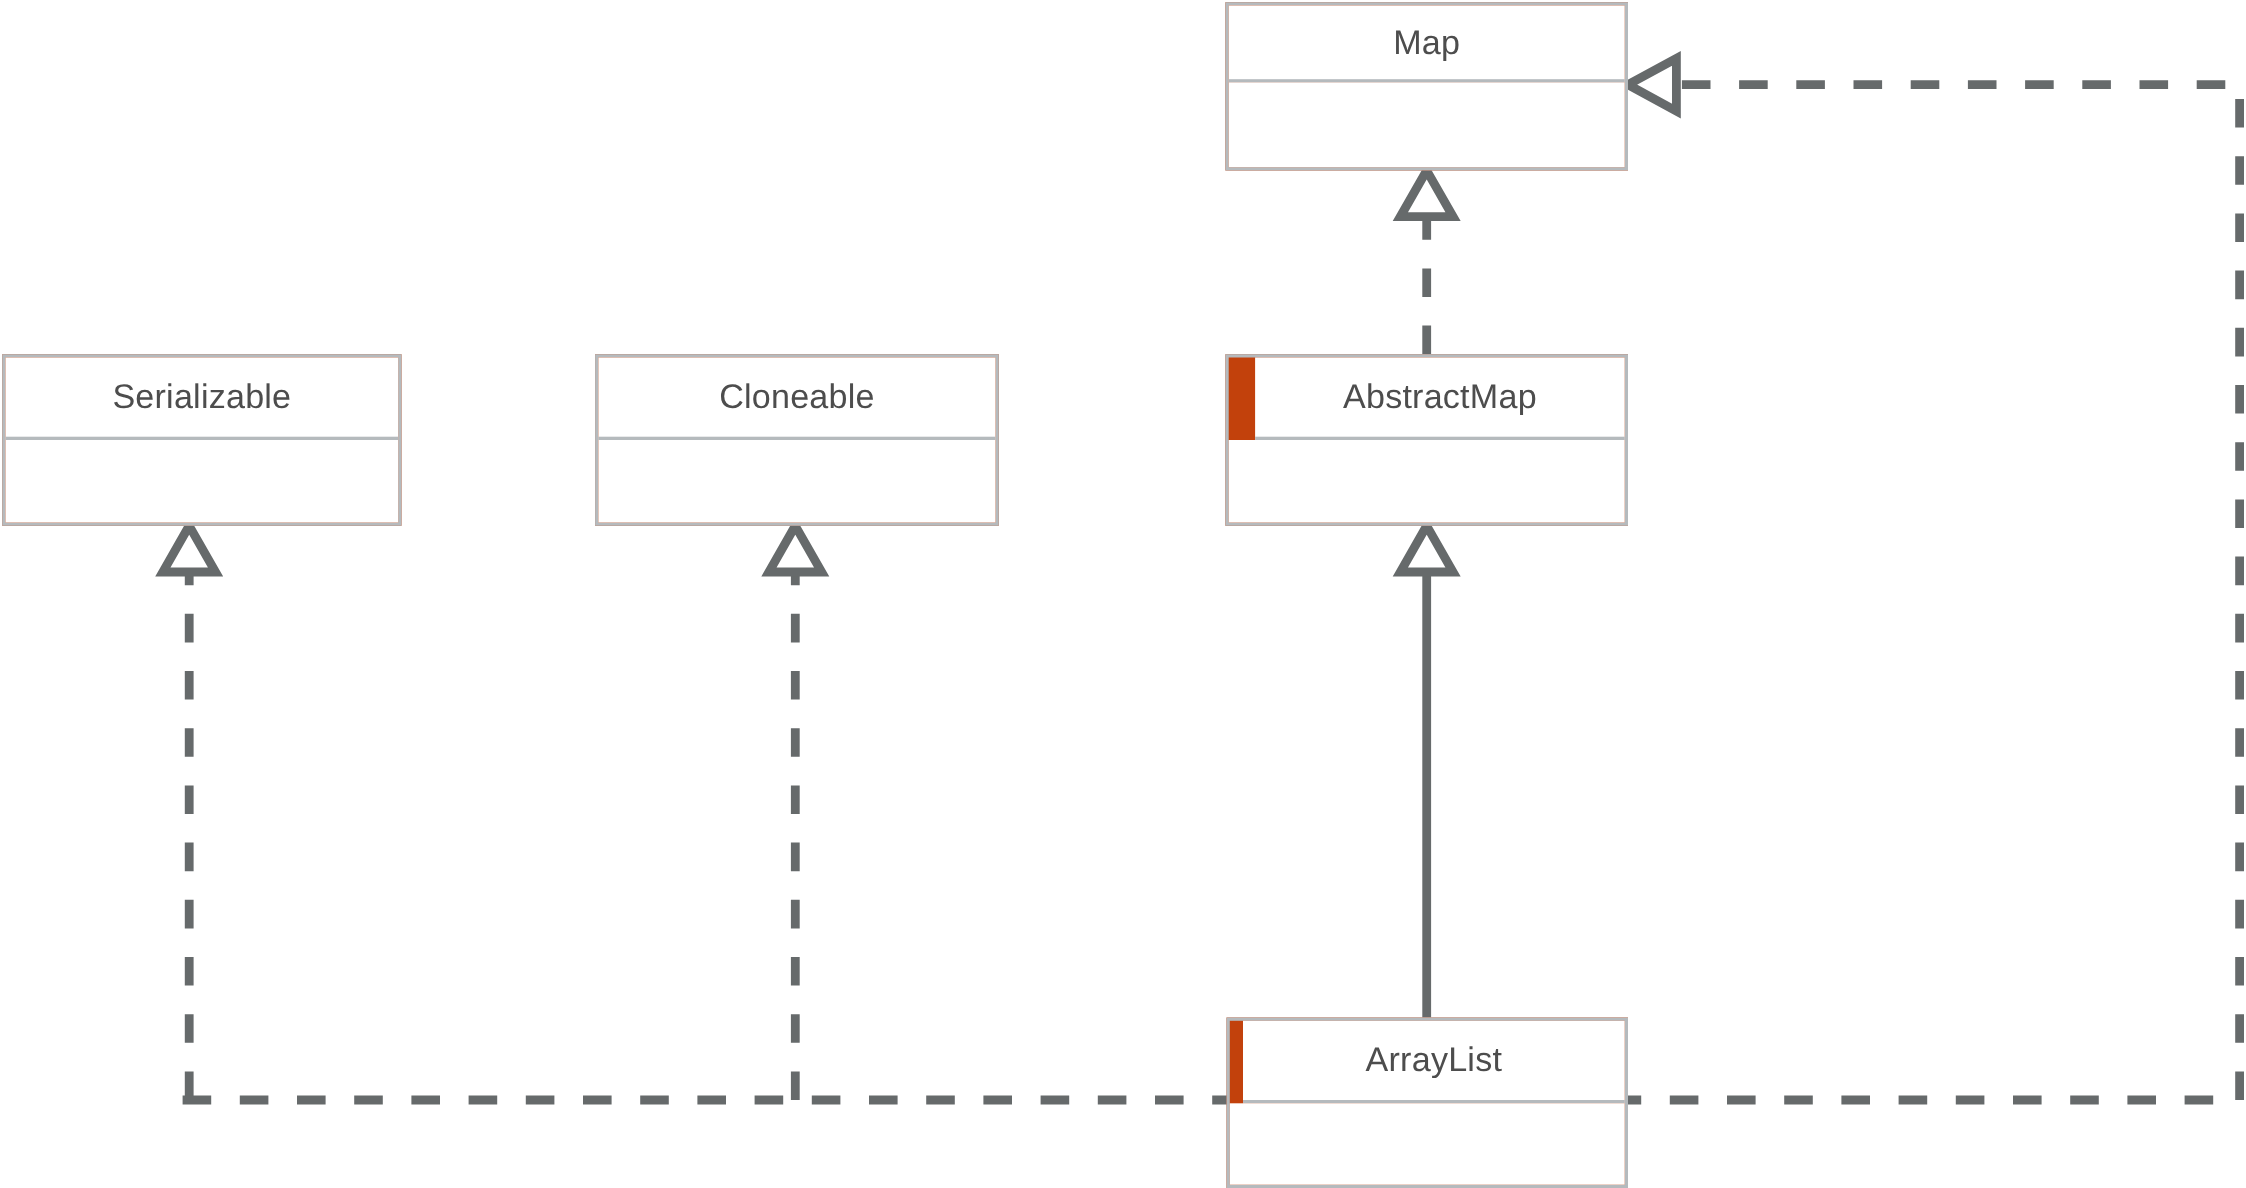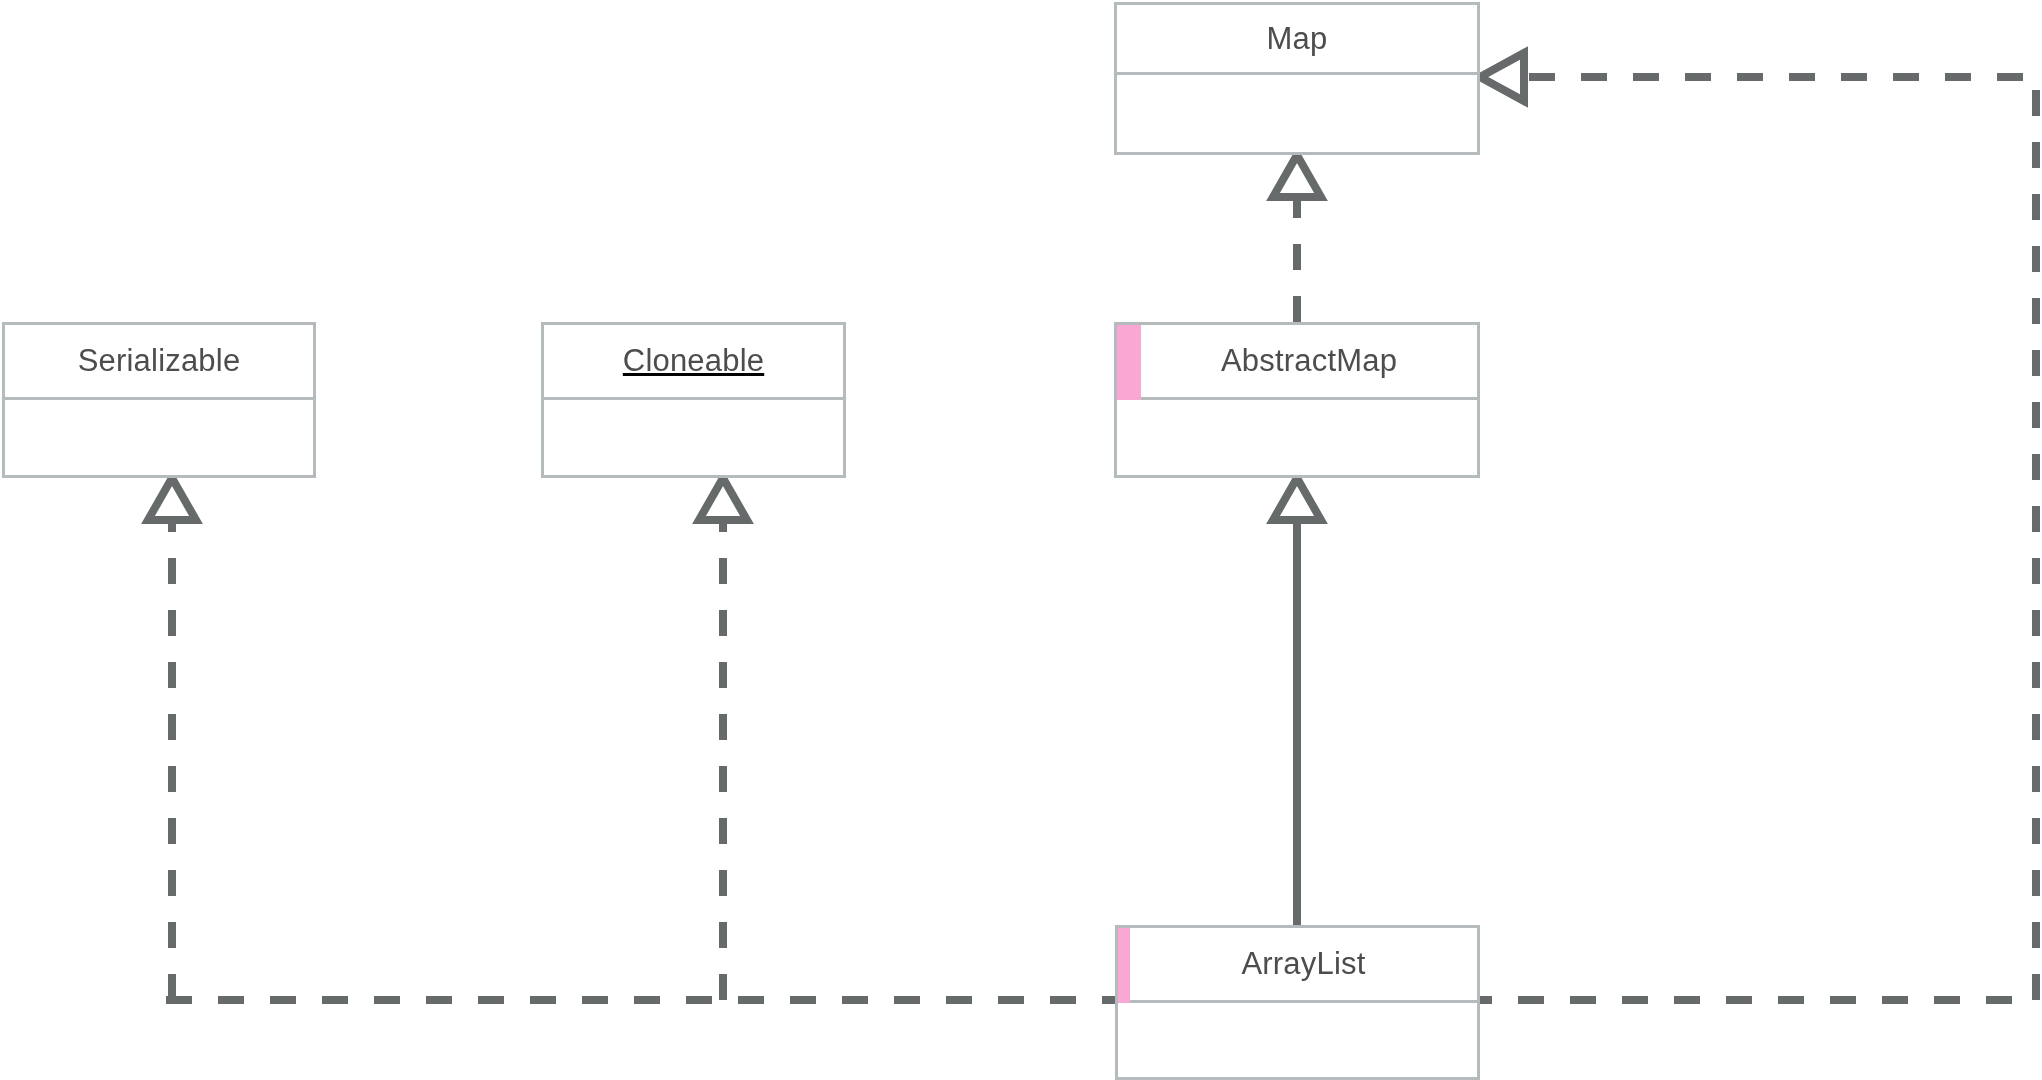--- a/index.html
+++ b/index.html
@@ -22,21 +22,21 @@
     position: absolute;
     left: 0;
     top: 0;
     width: 2042px;
     height: 1080px;
     pointer-events: none;
   }
   .uml-class {
     position: absolute;
     box-sizing: border-box;
-    background: #f9a8d4;
+    background: #c2410c;
     border: 3px solid #b5babd;
     display: flex;
     flex-direction: column;
     z-index: 5;
   }
   .uml-class-name {
     box-sizing: border-box;
     display: flex;
     align-items: center;
     justify-content: center;
@@ -87,26 +87,26 @@
       <path d="M 1297 925 L 1297 500" fill="none" stroke="#666a6b" stroke-width="8" stroke-linecap="butt"></path>
       <path d="M 1297 478 L 1273 520 L 1321 520 Z" fill="#ffffff" stroke="#666a6b" stroke-width="8" stroke-linejoin="miter"></path>
     </g>
   </svg>
 
   <div class="uml-class" style="left:1114px; top:2px; width:366px; height:153px;">
     <div class="uml-class-name" style="height:70px;">Map</div>
     <div class="uml-class-attrs"></div>
   </div>
 
-  <div class="uml-class" style="left:2px; top:322px; width:314px; height:156px;">
+  <div class="uml-class" style="left:2px; top:322px; width:363px; height:156px;">
     <div class="uml-class-name" style="height:75px;">Serializable</div>
     <div class="uml-class-attrs"></div>
   </div>
 
-  <div class="uml-class" style="left:541px; top:322px; width:305px; height:156px;text-decoration:underline;">
+  <div class="uml-class" style="left:541px; top:322px; width:367px; height:156px;">
     <div class="uml-class-name" style="height:75px;">Cloneable</div>
     <div class="uml-class-attrs"></div>
   </div>
 
   <div class="uml-class" style="left:1114px; top:322px; width:366px; height:156px;">
     <div class="uml-class-name" style="height:75px;margin-left:24px;">AbstractMap</div>
     <div class="uml-class-attrs"></div>
   </div>
 
   <div class="uml-class" style="left:1115px; top:925px; width:365px; height:155px;">

